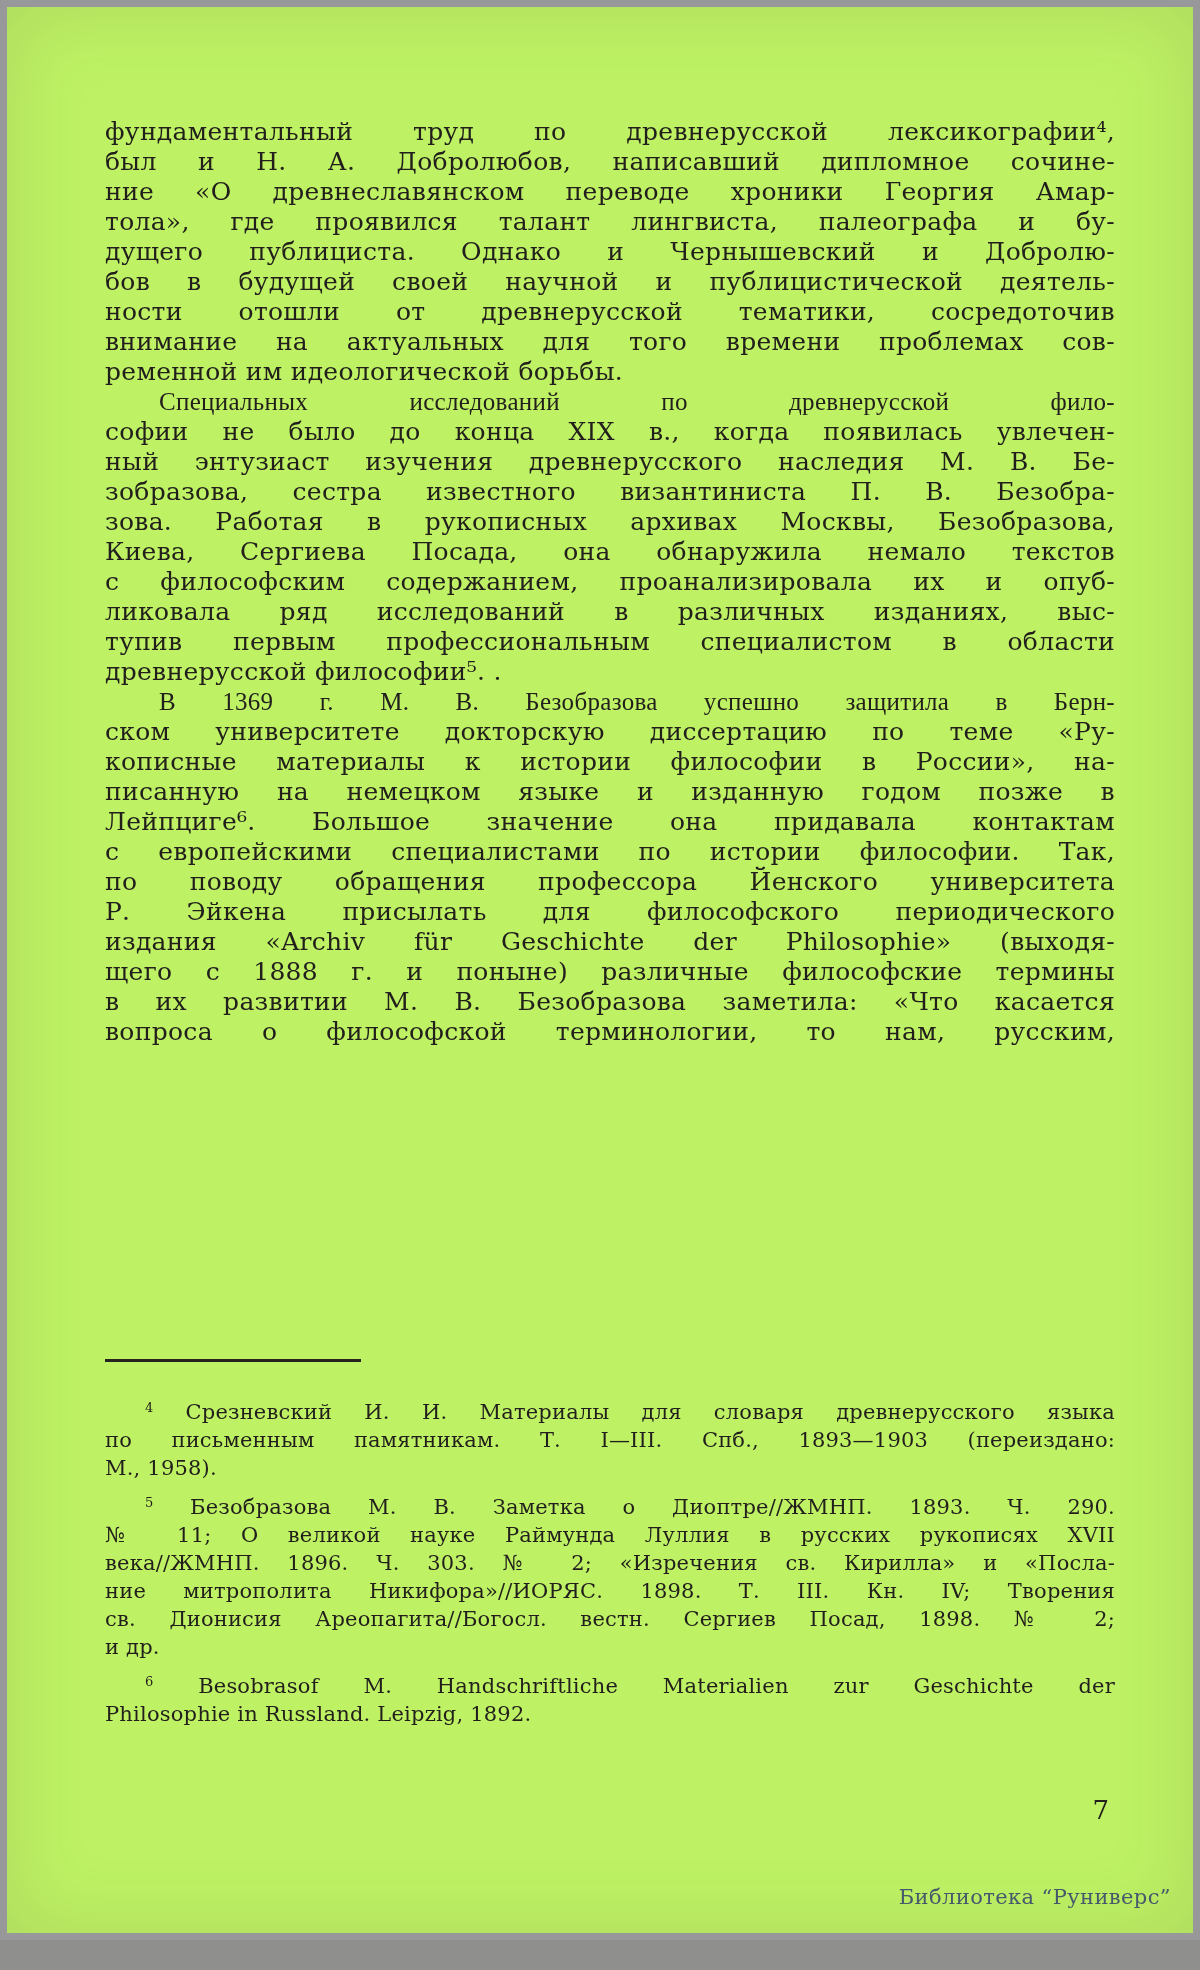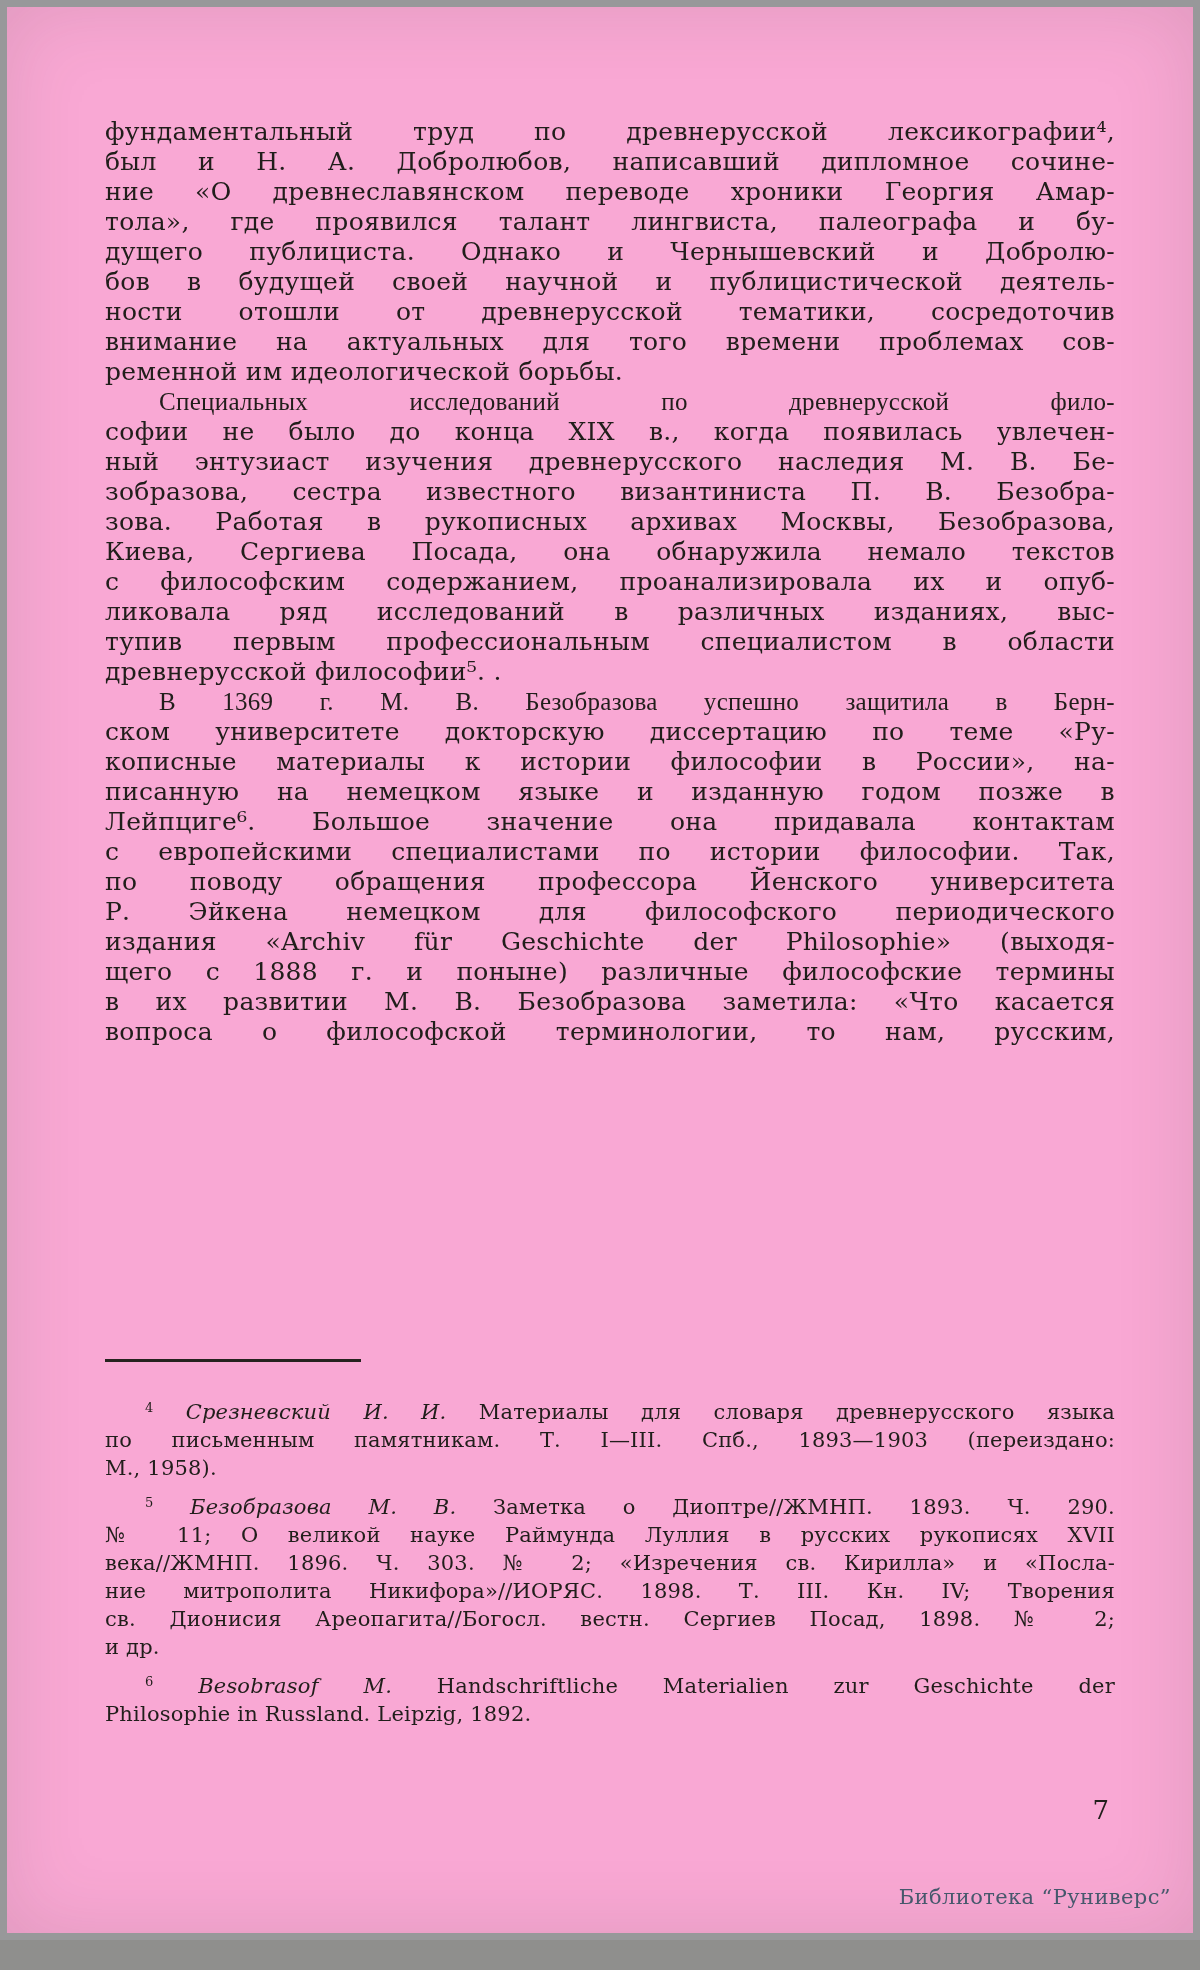--- a/index.html
+++ b/index.html
@@ -6,21 +6,21 @@
   html, body { width: 1200px; height: 1970px; }
   body {
     font-family: "DejaVu Serif", "Liberation Serif", serif;
     background: #8f8f8d;
     overflow: hidden;
   }
   .scan {
     position: relative;
     width: 1200px; height: 1940px;
     border: 7px solid #98989a;
-    background: #f9a8d4;
+    background: #bef264;
     box-shadow: inset 0 0 80px rgba(70,65,55,.14);
     overflow: hidden;
   }
   .page {
     position: absolute; inset: 0;
     padding: 110px 78px 0 98px;
     color: #211e1b;
   }
   .para {
     font-size: 25px;
@@ -41,21 +41,21 @@
     line-height: 28px;
     letter-spacing: .2px;
     margin-bottom: 7px;
   }
   .footnote .jline.first { padding-left: 40px; }
   .fn-sup {
     font-size: 13px;
     vertical-align: 7px;
     letter-spacing: 0;
   }
-  .fn-author { font-style: italic; }
+  .fn-author { }
   .pageno {
     position: absolute;
     top: 1788px; right: 84px;
     font-size: 26px;
     color: #211e1b;
   }
   .watermark {
     position: absolute;
     right: 22px; bottom: 24px;
     font-size: 21px;
@@ -93,21 +93,21 @@
           <div class="jline flush">древнерусской философии⁵. .</div>
         </div>
         <div class="para indent">
           <div class="jline">В 1369 г. М. В. Безобразова успешно защитила в Берн-</div>
           <div class="jline">ском университете докторскую диссертацию по теме «Ру-</div>
           <div class="jline">кописные материалы к истории философии в России», на-</div>
           <div class="jline">писанную на немецком языке и изданную годом позже в</div>
           <div class="jline">Лейпциге⁶. Большое значение она придавала контактам</div>
           <div class="jline">с европейскими специалистами по истории философии. Так,</div>
           <div class="jline">по поводу обращения профессора Йенского университета</div>
-          <div class="jline">Р. Эйкена немецком для философского периодического</div>
+          <div class="jline">Р. Эйкена присылать для философского периодического</div>
           <div class="jline">издания «Archiv für Geschichte der Philosophie» (выходя-</div>
           <div class="jline">щего с 1888 г. и поныне) различные философские термины</div>
           <div class="jline">в их развитии М. В. Безобразова заметила: «Что касается</div>
           <div class="jline">вопроса о философской терминологии, то нам, русским,</div>
         </div>
       </main>
     <div class="fnrule"></div>
     <section class="footnotes">
         <div class="footnote">
           <div class="jline first"><span class="fn-sup">4</span> <span class="fn-author">Срезневский И. И.</span> Материалы для словаря древнерусского языка</div>

